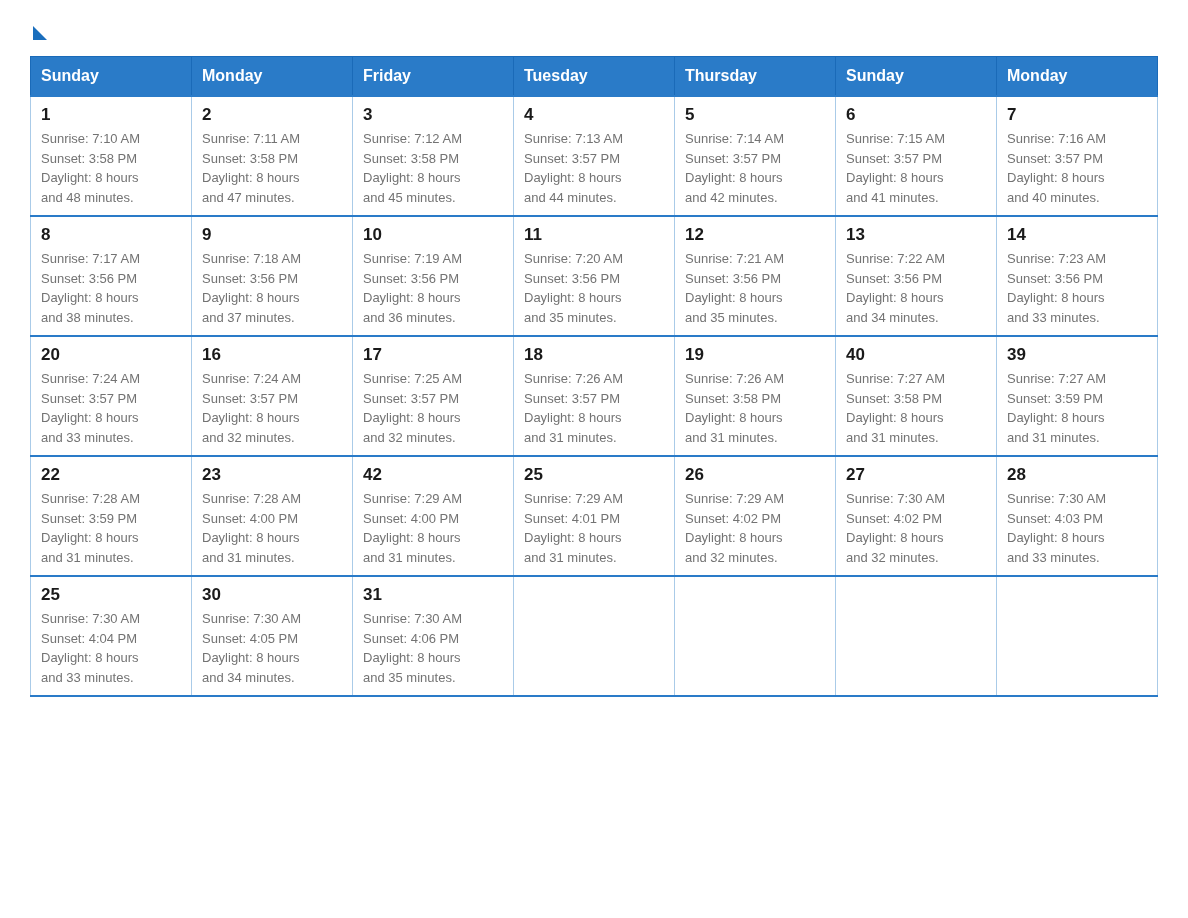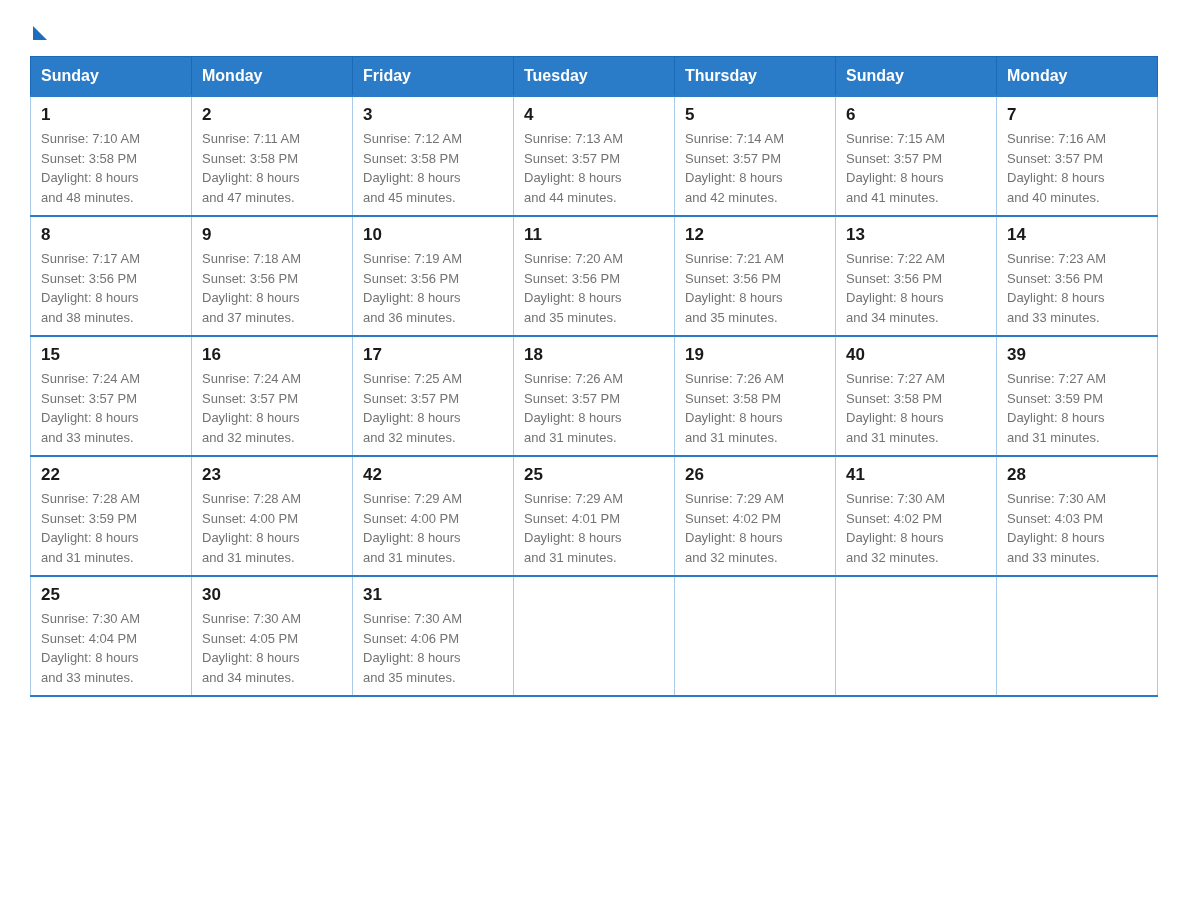--- a/index.html
+++ b/index.html
@@ -189,21 +189,21 @@
           <span class="day-number">13</span>
 <div class="day-info">Sunrise: 7:22 AM<br>Sunset: 3:56 PM<br>Daylight: 8 hours<br>and 34 minutes.</div>
         </td>
         <td>
           <span class="day-number">14</span>
 <div class="day-info">Sunrise: 7:23 AM<br>Sunset: 3:56 PM<br>Daylight: 8 hours<br>and 33 minutes.</div>
         </td>
       </tr>
       <tr>
         <td>
-          <span class="day-number">15</span>
+          <span class="day-number">20</span>
 <div class="day-info">Sunrise: 7:24 AM<br>Sunset: 3:57 PM<br>Daylight: 8 hours<br>and 33 minutes.</div>
         </td>
         <td>
           <span class="day-number">16</span>
 <div class="day-info">Sunrise: 7:24 AM<br>Sunset: 3:57 PM<br>Daylight: 8 hours<br>and 32 minutes.</div>
         </td>
         <td>
           <span class="day-number">17</span>
 <div class="day-info">Sunrise: 7:25 AM<br>Sunset: 3:57 PM<br>Daylight: 8 hours<br>and 32 minutes.</div>
         </td>
@@ -239,21 +239,21 @@
         </td>
         <td>
           <span class="day-number">25</span>
 <div class="day-info">Sunrise: 7:29 AM<br>Sunset: 4:01 PM<br>Daylight: 8 hours<br>and 31 minutes.</div>
         </td>
         <td>
           <span class="day-number">26</span>
 <div class="day-info">Sunrise: 7:29 AM<br>Sunset: 4:02 PM<br>Daylight: 8 hours<br>and 32 minutes.</div>
         </td>
         <td>
-          <span class="day-number">41</span>
+          <span class="day-number">27</span>
 <div class="day-info">Sunrise: 7:30 AM<br>Sunset: 4:02 PM<br>Daylight: 8 hours<br>and 32 minutes.</div>
         </td>
         <td>
           <span class="day-number">28</span>
 <div class="day-info">Sunrise: 7:30 AM<br>Sunset: 4:03 PM<br>Daylight: 8 hours<br>and 33 minutes.</div>
         </td>
       </tr>
       <tr>
         <td>
           <span class="day-number">25</span>

